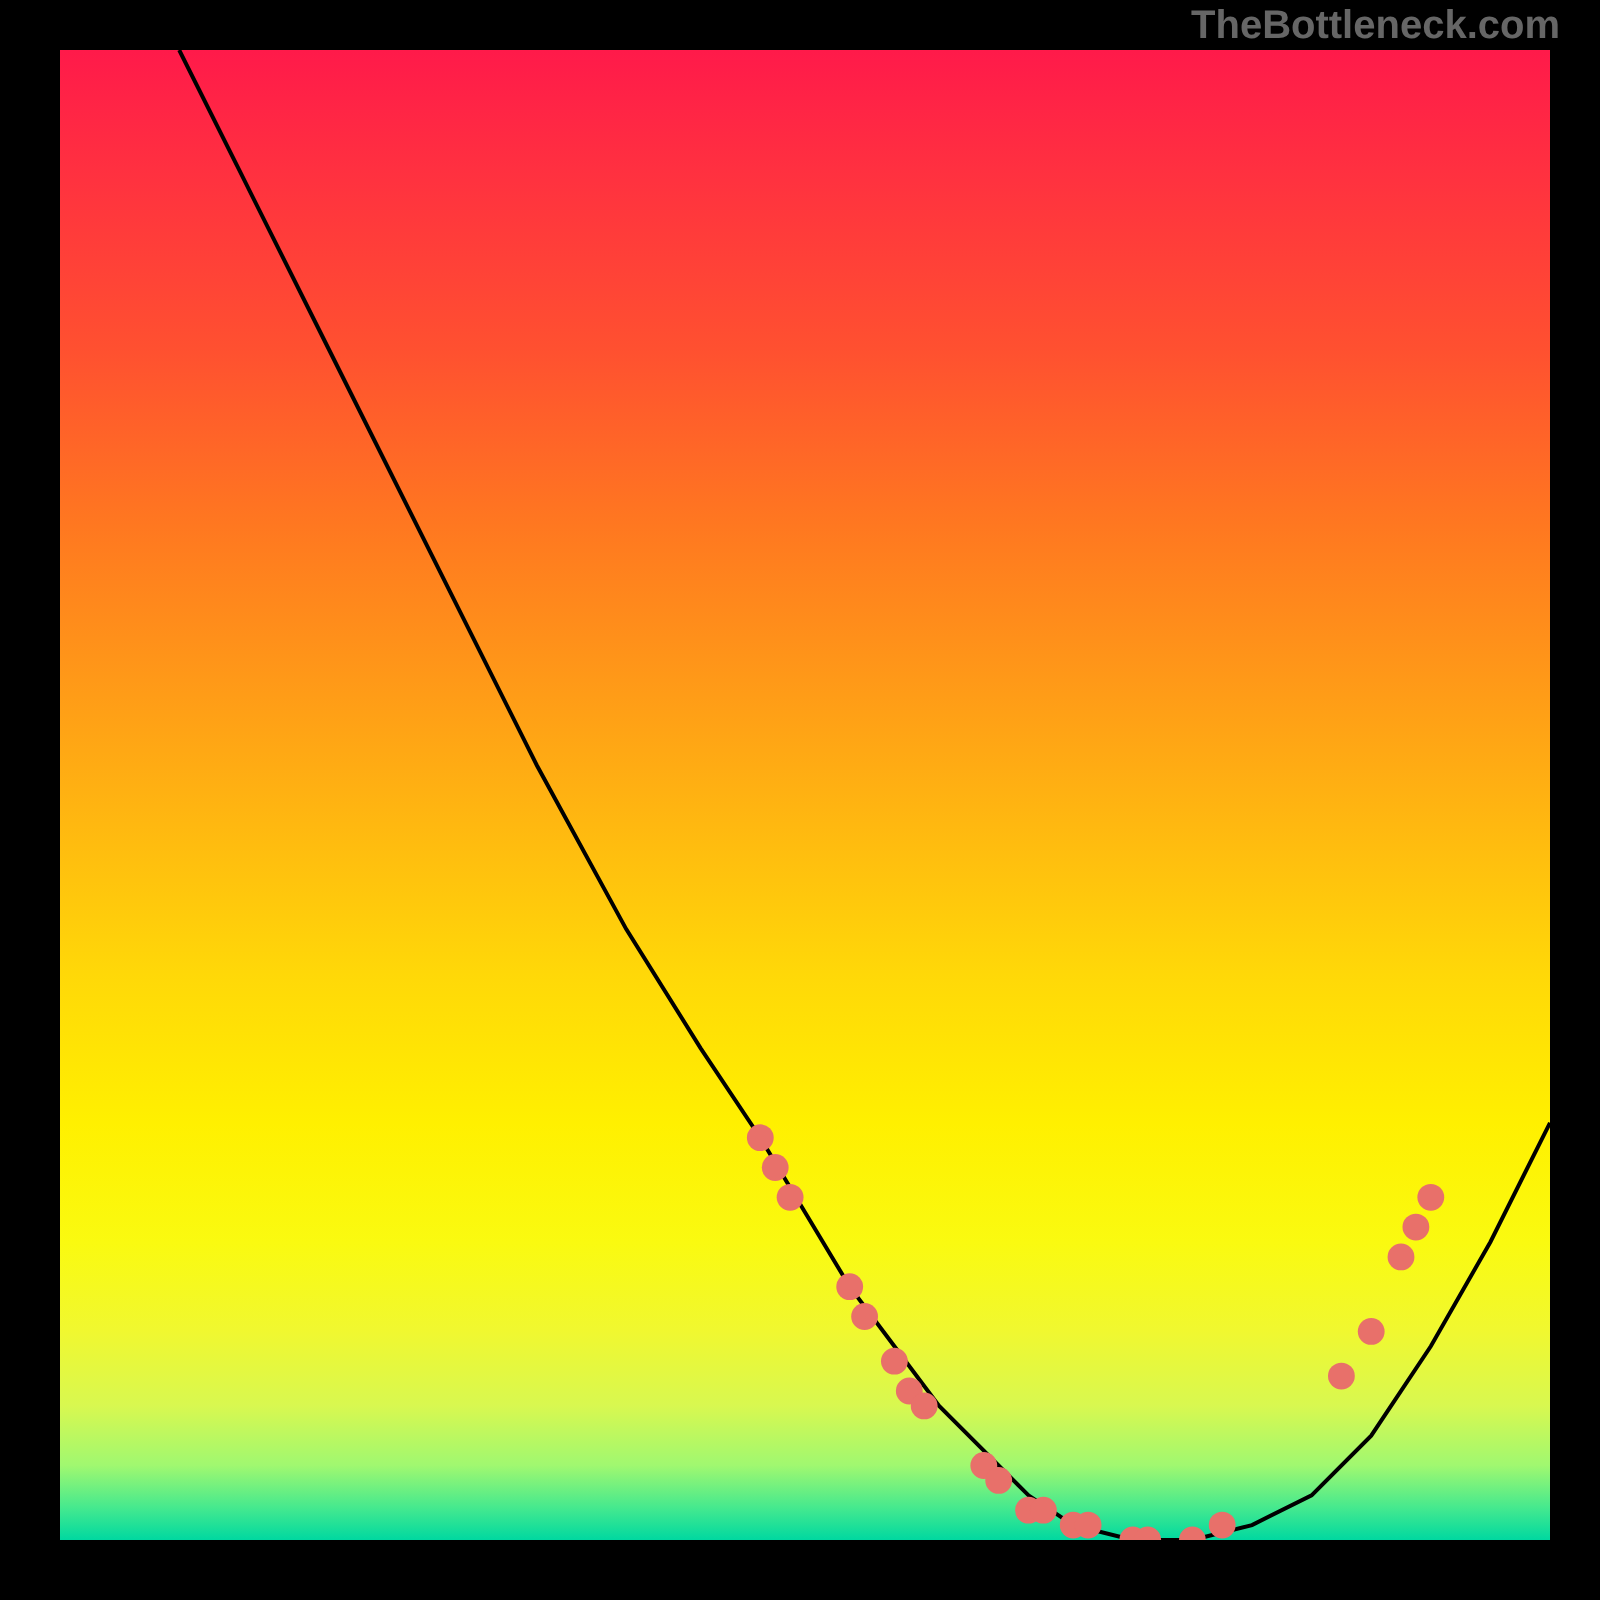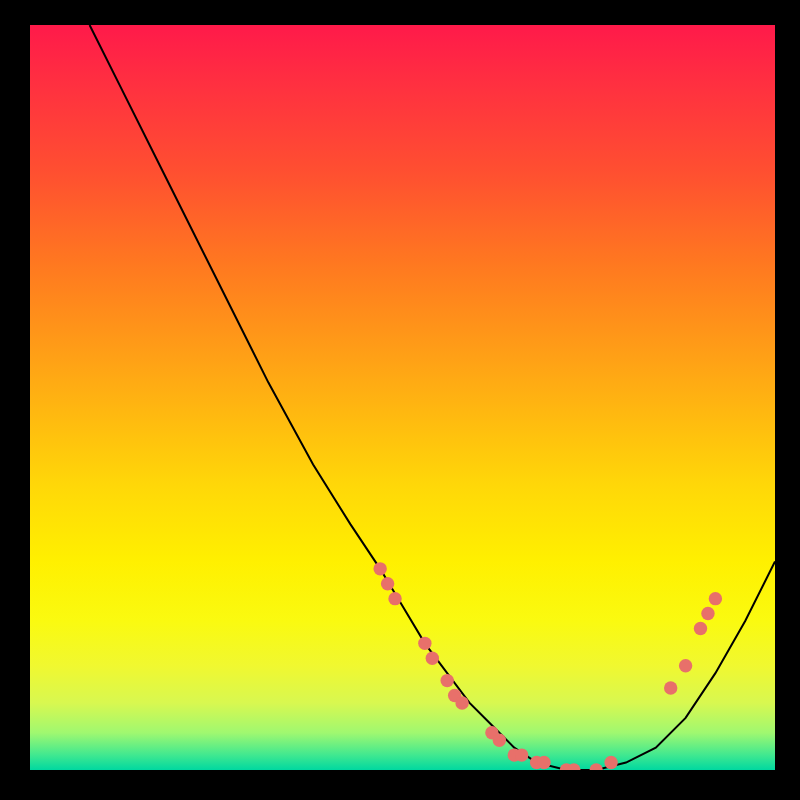--- a/index.html
+++ b/index.html
@@ -53,20 +53,21 @@
     left: 0;
     top: 0;
     width: 745px;
     height: 745px;
   }
 </style>
 </head>
 <body>
 
 <div class="container">
+  <div class="watermark">TheBottleneck.com</div>
   <div class="plot-area">
     <svg class="curve" viewBox="0 0 100 100" preserveAspectRatio="none">
       <path id="curve-path" fill="none" stroke="#000" stroke-width="2" vector-effect="non-scaling-stroke" d="M8.00 0.00 L12.00 8.00 L18.00 20.00 L25.00 34.00 L32.00 48.00 L38.00 59.00 L43.00 67.00 L47.00 73.00 L50.00 78.00 L53.00 83.00 L56.00 87.00 L59.00 91.00 L62.00 94.00 L65.00 97.00 L68.00 99.00 L72.00 100.00 L76.00 100.00 L80.00 99.00 L84.00 97.00 L88.00 93.00 L92.00 87.00 L96.00 80.00 L100.00 72.00"></path>
     </svg>
     <svg class="curve" viewBox="0 0 100 100" preserveAspectRatio="none">
       <g id="markers">
           <ellipse cx="47" cy="73" rx="0.9" ry="0.9" fill="#e8706a"></ellipse>
           <ellipse cx="48" cy="75" rx="0.9" ry="0.9" fill="#e8706a"></ellipse>
           <ellipse cx="49" cy="77" rx="0.9" ry="0.9" fill="#e8706a"></ellipse>
           <ellipse cx="53" cy="83" rx="0.9" ry="0.9" fill="#e8706a"></ellipse>

